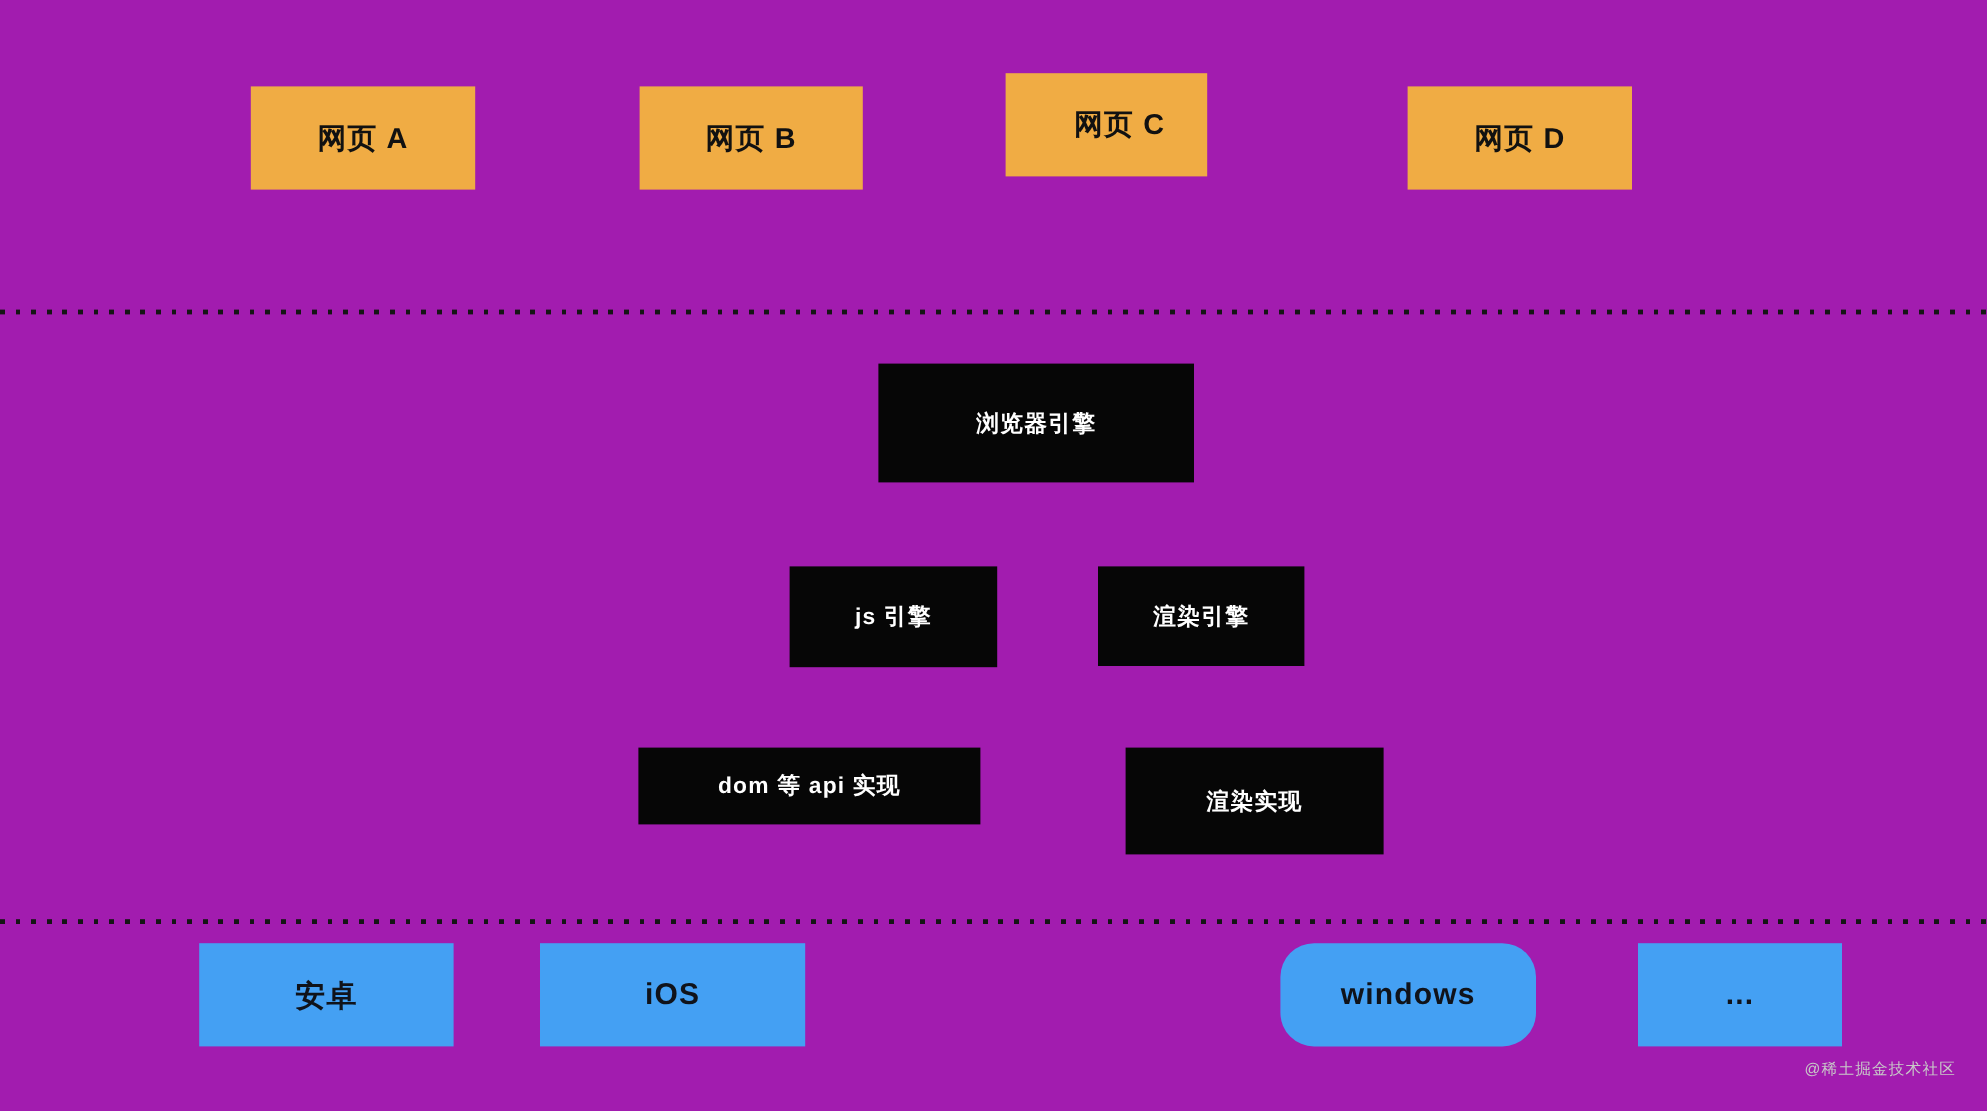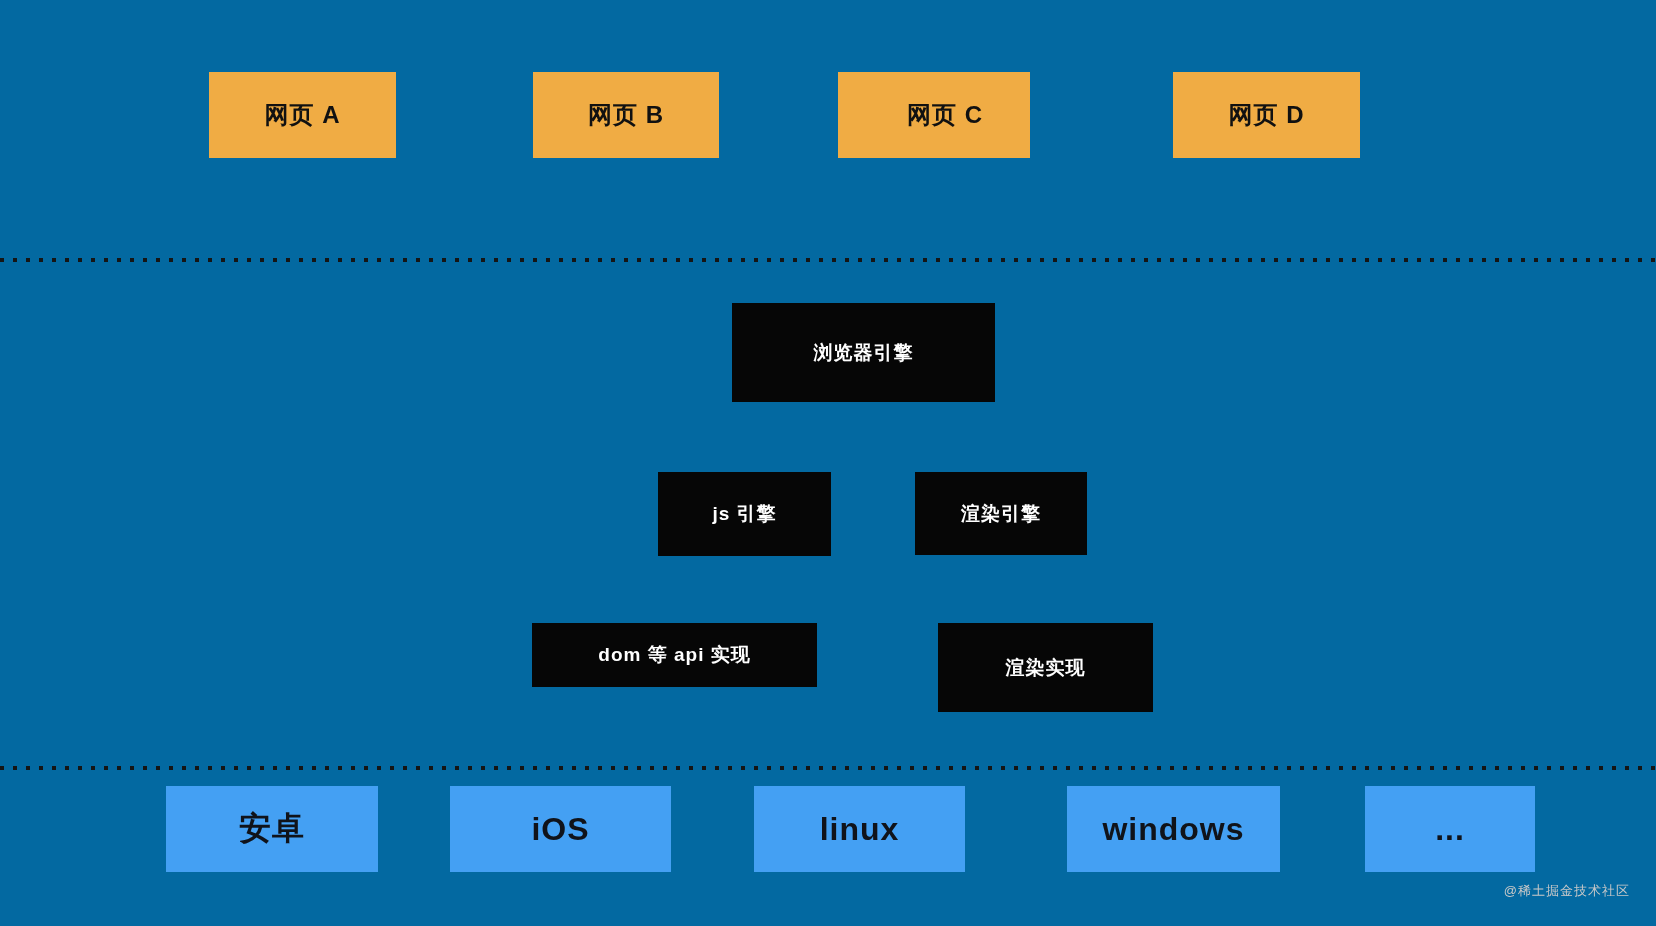--- a/index.html
+++ b/index.html
@@ -5,21 +5,21 @@
   html, body {
     margin: 0;
     padding: 0;
     background: #ffffff;
     font-family: "Liberation Sans", "DejaVu Sans", sans-serif;
   }
   #canvas {
     position: relative;
     width: 1656px;
     height: 926px;
-    background: #0369a1;
+    background: #a21caf;
     overflow: hidden;
   }
   .box {
     position: absolute;
     display: flex;
     align-items: center;
     justify-content: center;
     font-weight: 700;
     text-align: center;
     letter-spacing: 1px;
@@ -31,54 +31,54 @@
     font-size: 24px;
   }
   .engine-box {
     background: #060606;
     color: #ffffff;
     font-size: 19px;
   }
   .platform-box {
     background: #44A0F3;
     color: #10131a;
-    font-size: 32px;
+    font-size: 25px;
   }
   .dotted-line {
     position: absolute;
     left: 0;
     width: 1656px;
     height: 4px;
     background: repeating-linear-gradient(90deg, #151515 0px, #151515 4px, transparent 4px, transparent 13px);
   }
   .watermark {
     position: absolute;
     top: 882px;
     right: 26px;
     font-size: 13px;
     font-weight: 400;
     color: #c8c8c8;
     letter-spacing: 1px;
   }
   
   #webpage-a { left: 209px;  top: 72px;  width: 187px; height: 86px; }
   #webpage-b { left: 533px;  top: 72px;  width: 186px; height: 86px; }
-  #webpage-c { left: 838px;  top: 72px;  width: 192px; height: 86px; padding-left: 22px; }
+  #webpage-c { left: 838px;  top: 61px;  width: 168px; height: 86px; padding-left: 22px; }
   #webpage-d { left: 1173px; top: 72px;  width: 187px; height: 86px; text-align: right; }
   #sep-top    { top: 258px; }
   #browser-engine { left: 732px; top: 303px; width: 263px; height: 99px; }
   #js-engine      { left: 658px; top: 472px; width: 173px; height: 84px; }
   #render-engine  { left: 915px; top: 472px; width: 172px; height: 83px; }
   #dom-api-impl   { left: 532px; top: 623px; width: 285px; height: 64px; }
   #render-impl    { left: 938px; top: 623px; width: 215px; height: 89px; }
   #sep-bottom { top: 766px; }
   #platform-android { left: 166px;  top: 786px; width: 212px; height: 86px; }
   #platform-ios     { left: 450px;  top: 786px; width: 221px; height: 86px; }
   #platform-linux   { left: 754px;  top: 786px; width: 211px; height: 86px; }
-  #platform-windows { left: 1067px; top: 786px; width: 213px; height: 86px; }
+  #platform-windows { left: 1067px; top: 786px; width: 213px; height: 86px; border-radius: 28px; }
   #platform-more    { left: 1365px; top: 786px; width: 170px; height: 86px; }
 </style>
 </head>
 <body>
 
 <div id="canvas">
 
   <div id="webpage-a" class="box webpage-box">
     <span>网页 A</span>
   </div>
@@ -113,23 +113,20 @@
   </div>
 
   <div id="sep-bottom" class="dotted-line"></div>
 
   <div id="platform-android" class="box platform-box">
     <span>安卓</span>
   </div>
   <div id="platform-ios" class="box platform-box">
     <span>iOS</span>
   </div>
-  <div id="platform-linux" class="box platform-box">
-    <span>linux</span>
-  </div>
   <div id="platform-windows" class="box platform-box">
     <span>windows</span>
   </div>
   <div id="platform-more" class="box platform-box">
     <span>...</span>
   </div>
 
   <div class="watermark">@稀土掘金技术社区</div>
 
 </div>

